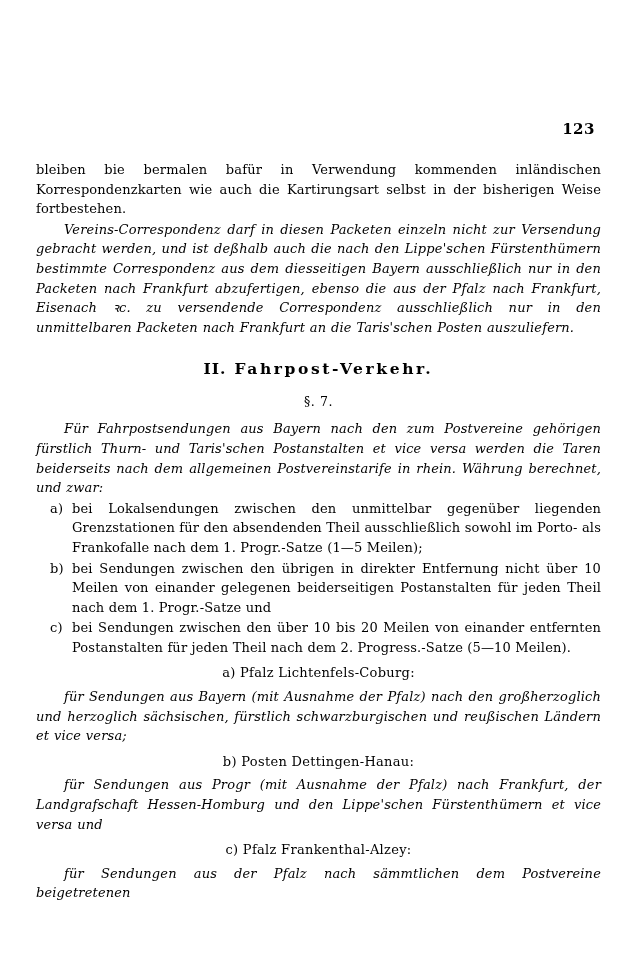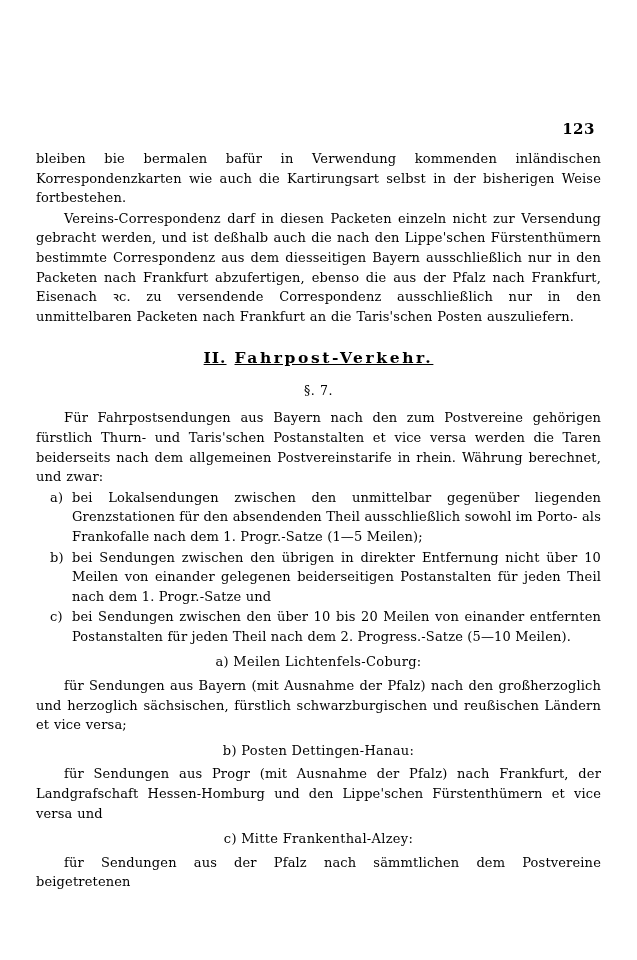--- a/index.html
+++ b/index.html
@@ -28,43 +28,43 @@
     position: absolute;
     right: 42px;
     top: 72px;
     font-size: 15px;
     font-weight: bold;
     letter-spacing: 0.5px;
   }
   .content {
     position: absolute;
     left: 36px;
-    top: 101px;
+    top: 112px;
     width: 565px;
   }
   
   p {
     margin: 0 0 1px 0;
     font-size: 13.0px;
     line-height: 19.6px;
     text-align: justify;
     text-justify: inter-word;
     letter-spacing: 0.15px;
     word-spacing: 0.5px;
   }
   p.indent {
     text-indent: 28px;
+    font-style: italic;
   }
   .heading-2 {
     text-align: center;
     font-size: 15.5px;
     font-weight: bold;
     letter-spacing: 2.6px;
     margin: 22px 0 16px 0;
-    text-decoration: underline;
   }
   .heading-2 .numeral {
     letter-spacing: 1px;
     margin-right: 8px;
   }
   .section-mark {
     text-align: center;
     font-size: 12.5px;
     margin: 0 0 10px 0;
     letter-spacing: 0.6px;
@@ -129,23 +129,23 @@
         <span class="marker">b)</span>
         <span>bei Sendungen zwischen den übrigen in direkter Entfernung nicht über 10 Meilen von einander gelegenen beiderseitigen Postanstalten für jeden Theil nach dem 1. Progr.-Satze und</span>
       </li>
       <li>
         <span class="marker">c)</span>
         <span>bei Sendungen zwischen den über 10 bis 20 Meilen von einander entfernten Postanstalten für jeden Theil nach dem 2. Progress.-Satze (5—10 Meilen).</span>
       </li>
     </ul>
 
 
-    <div class="sub-heading">a) Meilen Lichtenfels-Coburg:</div>
+    <div class="sub-heading">a) Pfalz Lichtenfels-Coburg:</div>
     <p class="indent">für Sendungen aus Bayern (mit Ausnahme der Pfalz) nach den großherzoglich und herzoglich sächsischen, fürstlich schwarzburgischen und reußischen Ländern et vice versa;</p>
 
     <div class="sub-heading">b) Posten Dettingen-Hanau:</div>
     <p class="indent">für Sendungen aus Progr (mit Ausnahme der Pfalz) nach Frankfurt, der Landgrafschaft Hessen-Homburg und den Lippe'schen Fürstenthümern et vice versa und</p>
 
-    <div class="sub-heading">c) Mitte Frankenthal-Alzey:</div>
+    <div class="sub-heading">c) Pfalz Frankenthal-Alzey:</div>
     <p class="indent tail">für Sendungen aus der Pfalz nach sämmtlichen dem Postvereine beigetretenen</p>
 
   </div>
 </div>
 
 </body></html>

